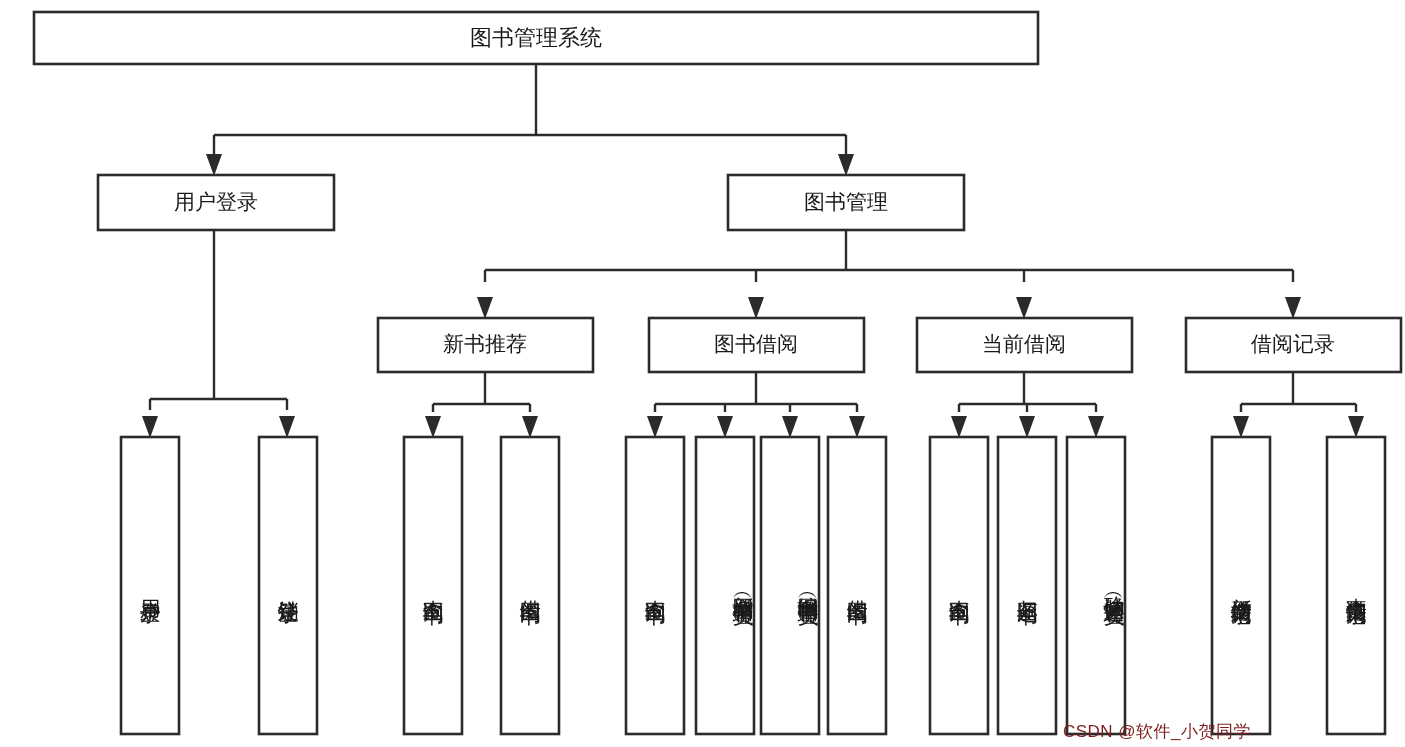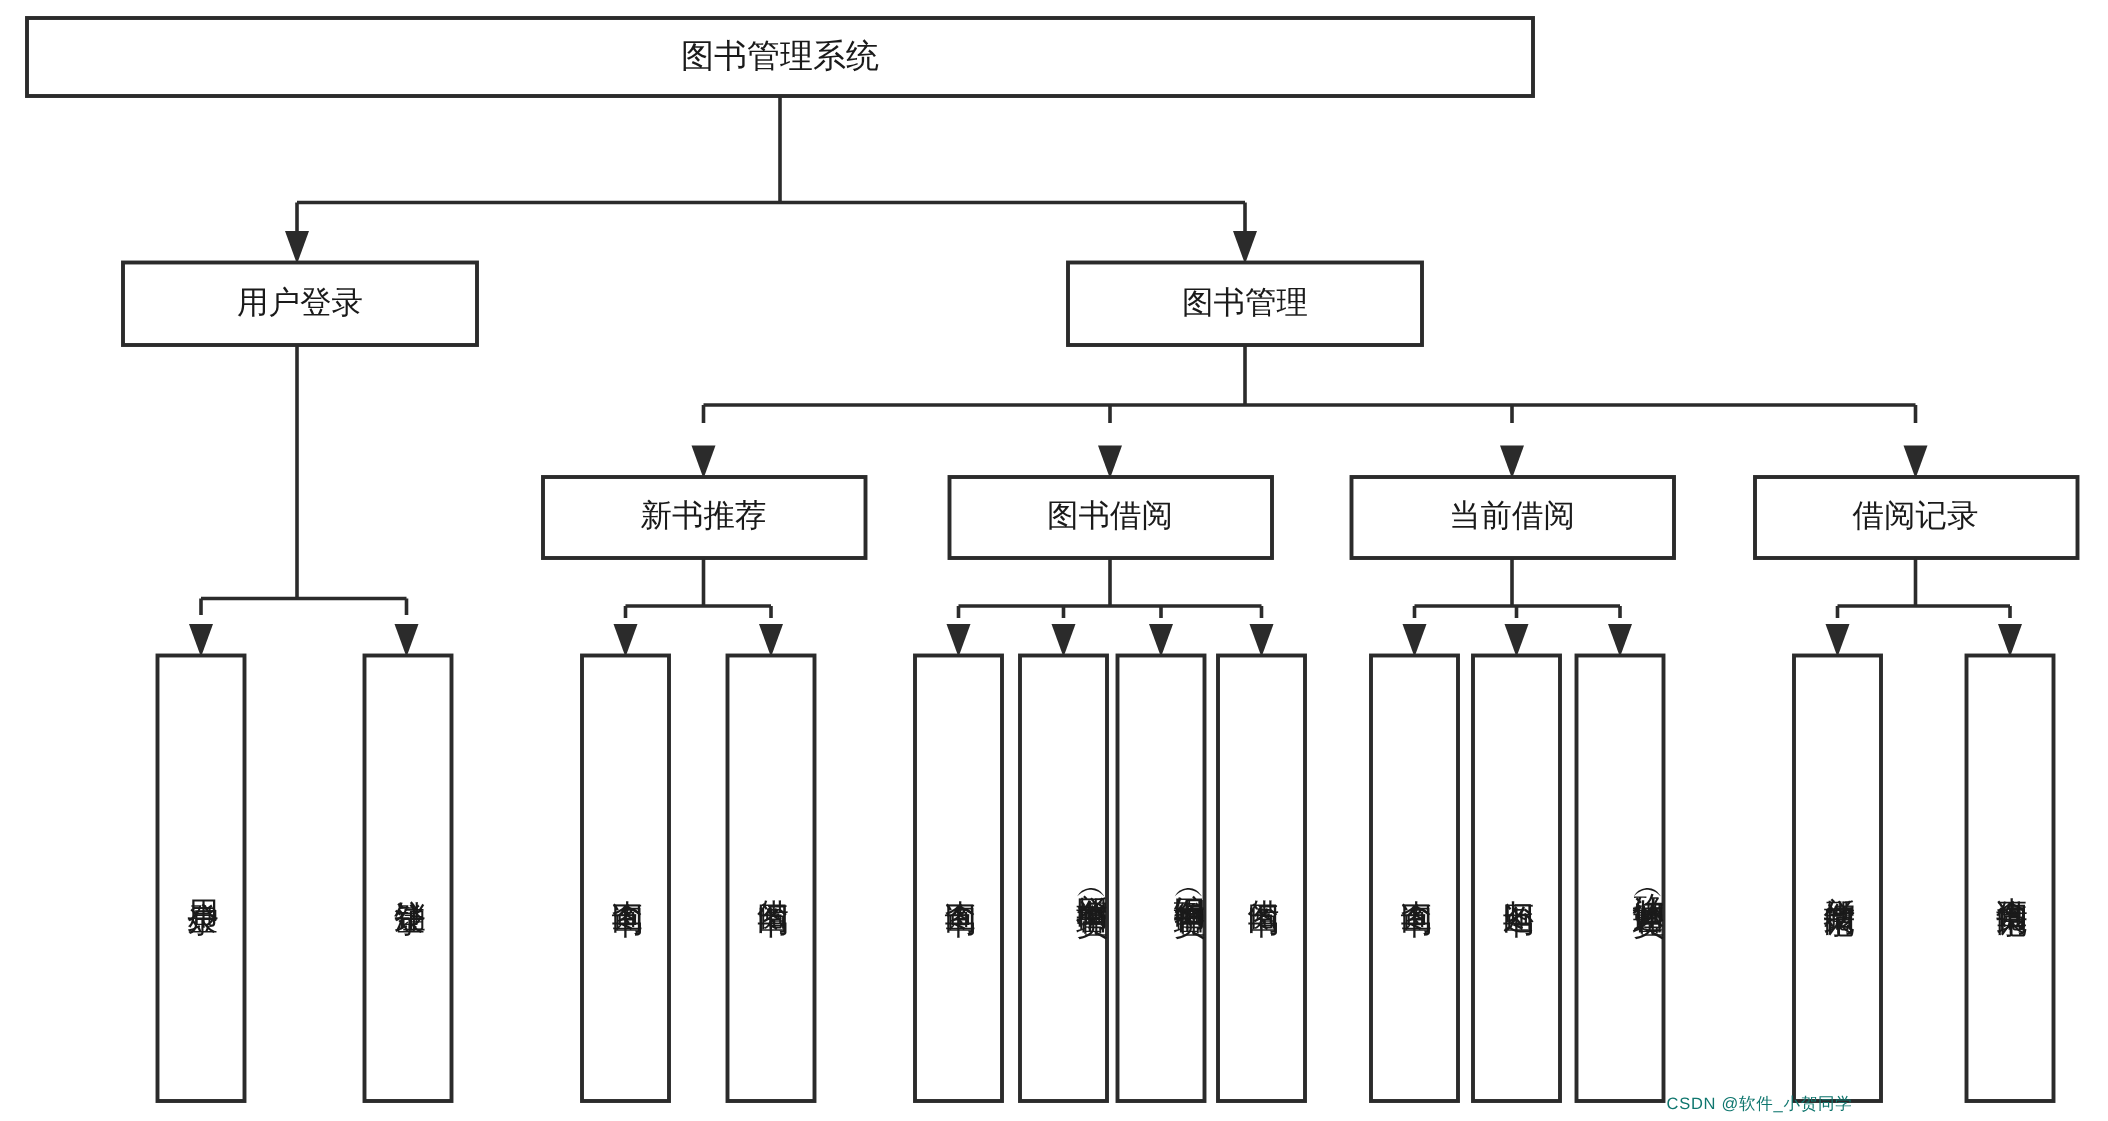--- a/index.html
+++ b/index.html
@@ -11,20 +11,21 @@
     width: 1405px;
     height: 747px;
     font-family: "Liberation Sans", "DejaVu Sans", sans-serif;
     overflow: hidden;
   }
   #diagram-root {
     position: relative;
     width: 1245px;
     height: 747px;
     background: #ffffff;
+    margin-left: 16px;
   }
   svg.diagram-svg {
     position: absolute;
     top: 0;
     left: 0;
     width: 1405px;
     height: 747px;
   }
   .node-rect {
     fill: #ffffff;
@@ -68,22 +69,22 @@
     justify-content: center;
     text-align: center;
     pointer-events: none;
     white-space: nowrap;
   }
   .watermark {
     position: absolute;
     right: 10px;
     bottom: 4px;
     font-family: "Liberation Sans", "DejaVu Sans", sans-serif;
-    font-size: 11px;
-    color: #0f766e;
+    font-size: 17px;
+    color: #7f1d1d;
     letter-spacing: 0.5px;
     white-space: nowrap;
   }
 </style>
 </head>
 <body>
 
 <div id="diagram-root">
 
   <svg class="diagram-svg" viewBox="0 0 1405 747" xmlns="http://www.w3.org/2000/svg">

